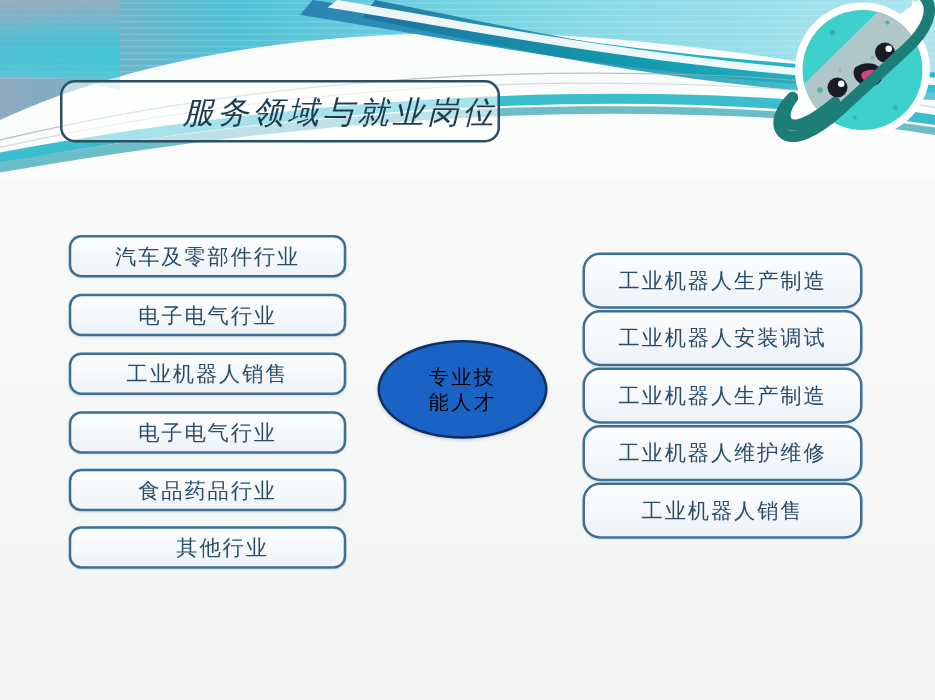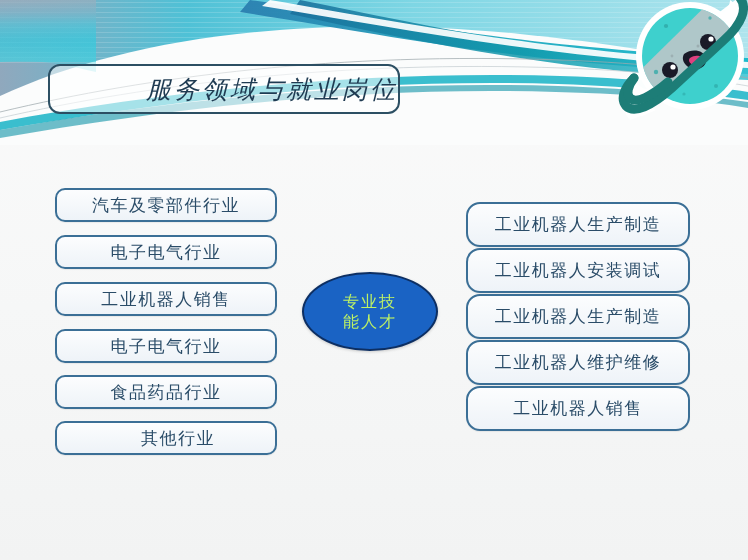--- a/index.html
+++ b/index.html
@@ -107,21 +107,21 @@
     border: 2px solid #0d2f63;
     box-sizing: border-box;
     display: flex;
     flex-direction: column;
     align-items: center;
     justify-content: center;
     box-shadow: 0 1px 3px rgba(0,0,0,0.18);
   }
   .hub-line {
     font-size: 16px;
-    color: #bef264;
+    color: #000000;
     letter-spacing: 2px;
     line-height: 1.25;
     font-family: "DejaVu Serif", "Liberation Serif", serif;
     white-space: nowrap;
   }
 </style>
 </head>
 <body>
 
 <div id="slide">

